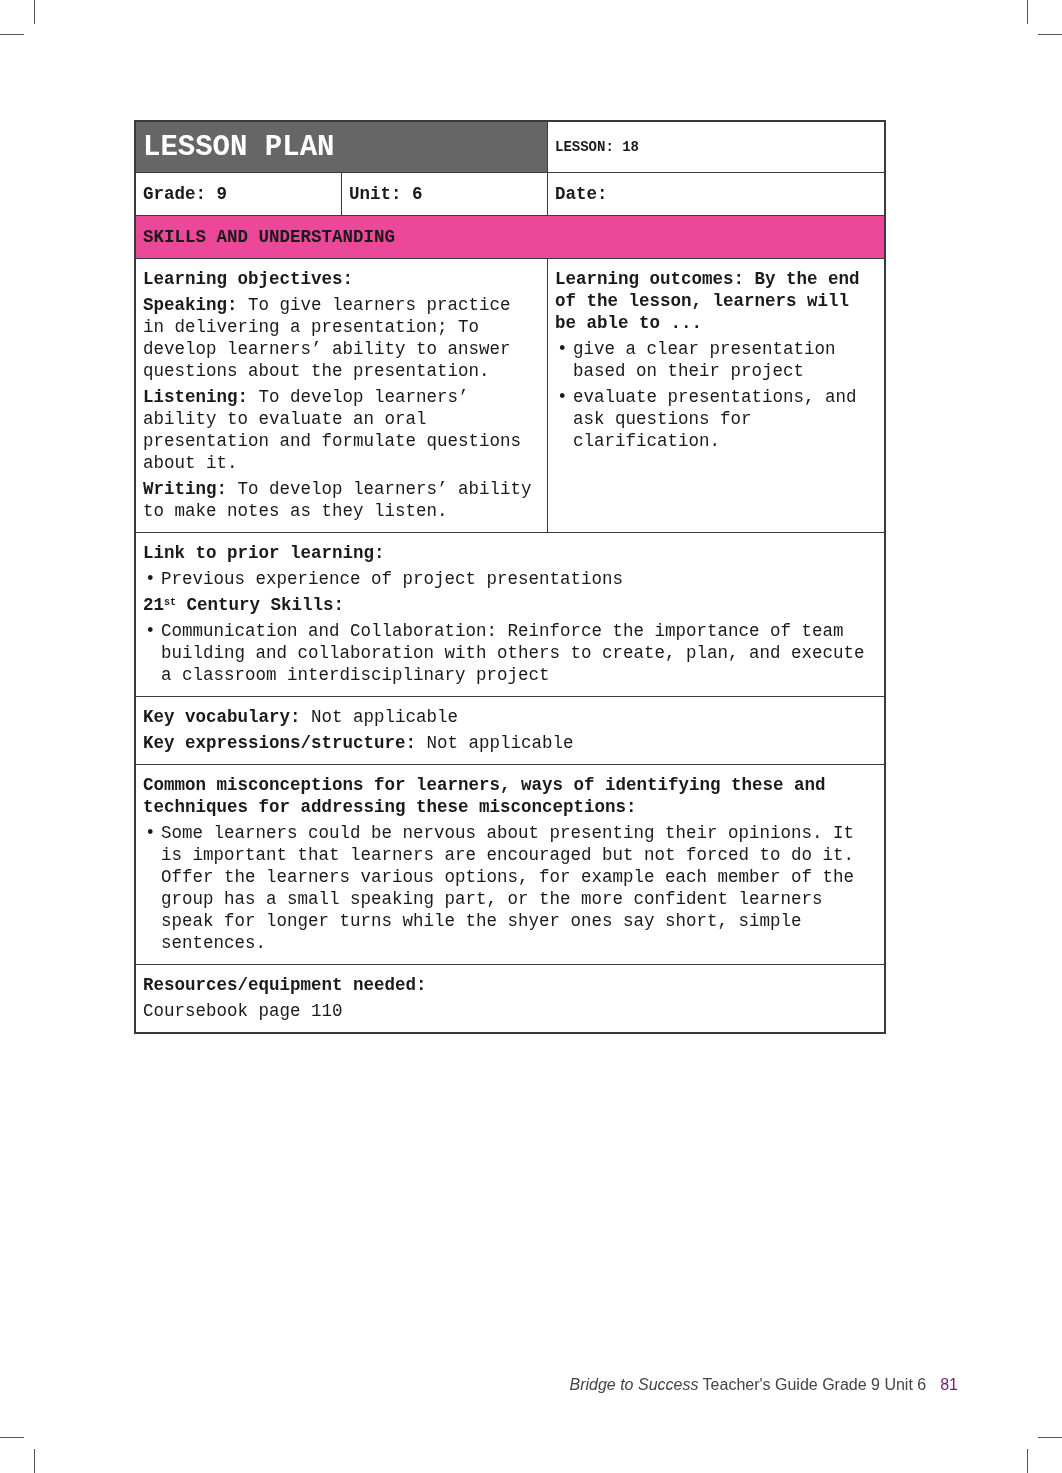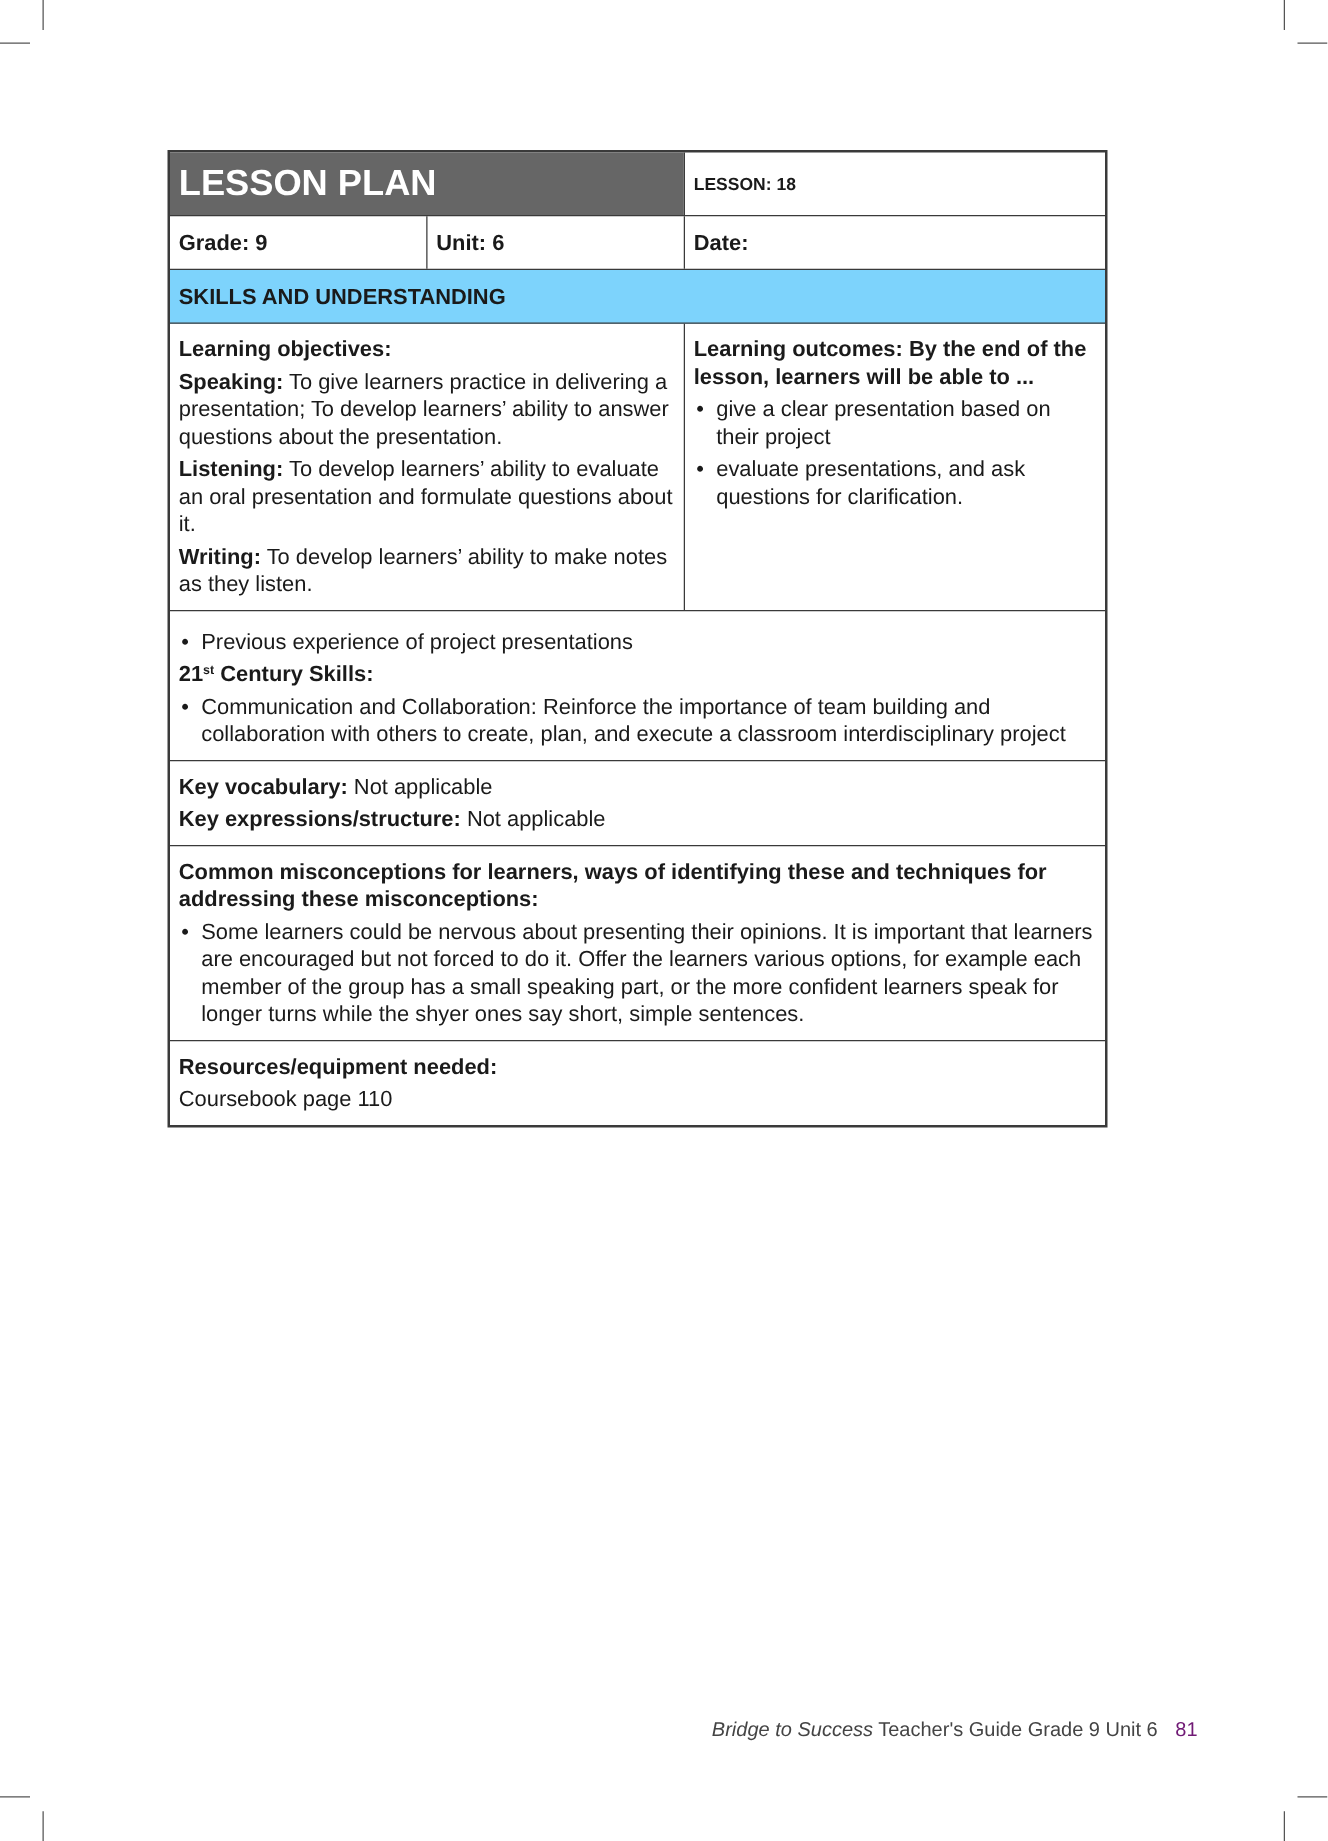--- a/index.html
+++ b/index.html
@@ -2,35 +2,35 @@
 <html><head>
 <meta charset="utf-8">
 <style>
   html, body { margin:0; padding:0; background:#ffffff; }
   body { width:1062px; height:1473px; position:relative; overflow:hidden;
          font-family:"Liberation Sans", sans-serif; color:#1a1a1a; }
   .crop { position:absolute; background:#555; }
   .v { width:1px; height:24px; }
   .h { height:1px; width:24px; }
 
-  .plan { position:absolute; left:134px; top:120px; width:752px; border:2px solid #3a3a3a; box-sizing:border-box; }
+  .plan { position:absolute; left:134px; top:120px; width:752px; border:2px solid #3a3a3a; box-sizing:border-box;font-family:Liberation Mono, monospace; }
   .row { display:flex; border-bottom:1.5px solid #3a3a3a; }
   .row:last-child { border-bottom:none; }
   .cell { box-sizing:border-box; padding:0 7px; font-size:17.5px; }
   .cell + .cell { border-left:1.5px solid #3a3a3a; }
   .b { font-weight:bold; }
 
   .title-row { height:50px; }
   .title-cell { background:#666666; color:#ffffff; font-size:29px; font-weight:bold; width:411px; display:flex; align-items:center; }
   .lesson-cell { flex:1; font-size:14px; font-weight:bold; display:flex; align-items:center; }
   .simple-row { height:42px; }
   .simple-row .cell { display:flex; align-items:center; font-weight:bold; }
   .grade-cell { width:205px; }
   .unit-cell { width:206px; }
-  .band { background:#7dd3fc; height:42px; }
+  .band { background:#ec4899; height:42px; }
   .band .cell { display:flex; align-items:center; font-weight:bold; flex:1; }
 
   .body-cell { padding:9px 7px 10px 7px; line-height:22px; }
   .col-left { width:411px; }
   .col-right { flex:1; }
   .full { flex:1; }
   p { margin:0; }
   .para + .para { margin-top:4px; }
   ul { margin:4px 0 0 0; padding:0; list-style:none; }
   li { position:relative; padding-left:18px; }
@@ -79,20 +79,21 @@
       <p class="b">Learning outcomes: By the end of the lesson, learners will be able to ...</p>
       <ul>
         <li>give a clear presentation based on their project</li>
         <li>evaluate presentations, and ask questions for clarification.</li>
       </ul>
     </div>
   </div>
 
   <div class="row">
     <div class="cell body-cell full">
+      <p class="b">Link to prior learning:</p>
       <ul>
         <li>Previous experience of project presentations</li>
       </ul>
       <p class="b" style="margin-top:4px;"><span>21</span><sup>st</sup><span> Century Skills:</span></p>
       <ul>
         <li>Communication and Collaboration: Reinforce the importance of team building and collaboration with others to create, plan, and execute a classroom interdisciplinary project</li>
       </ul>
     </div>
   </div>
 

